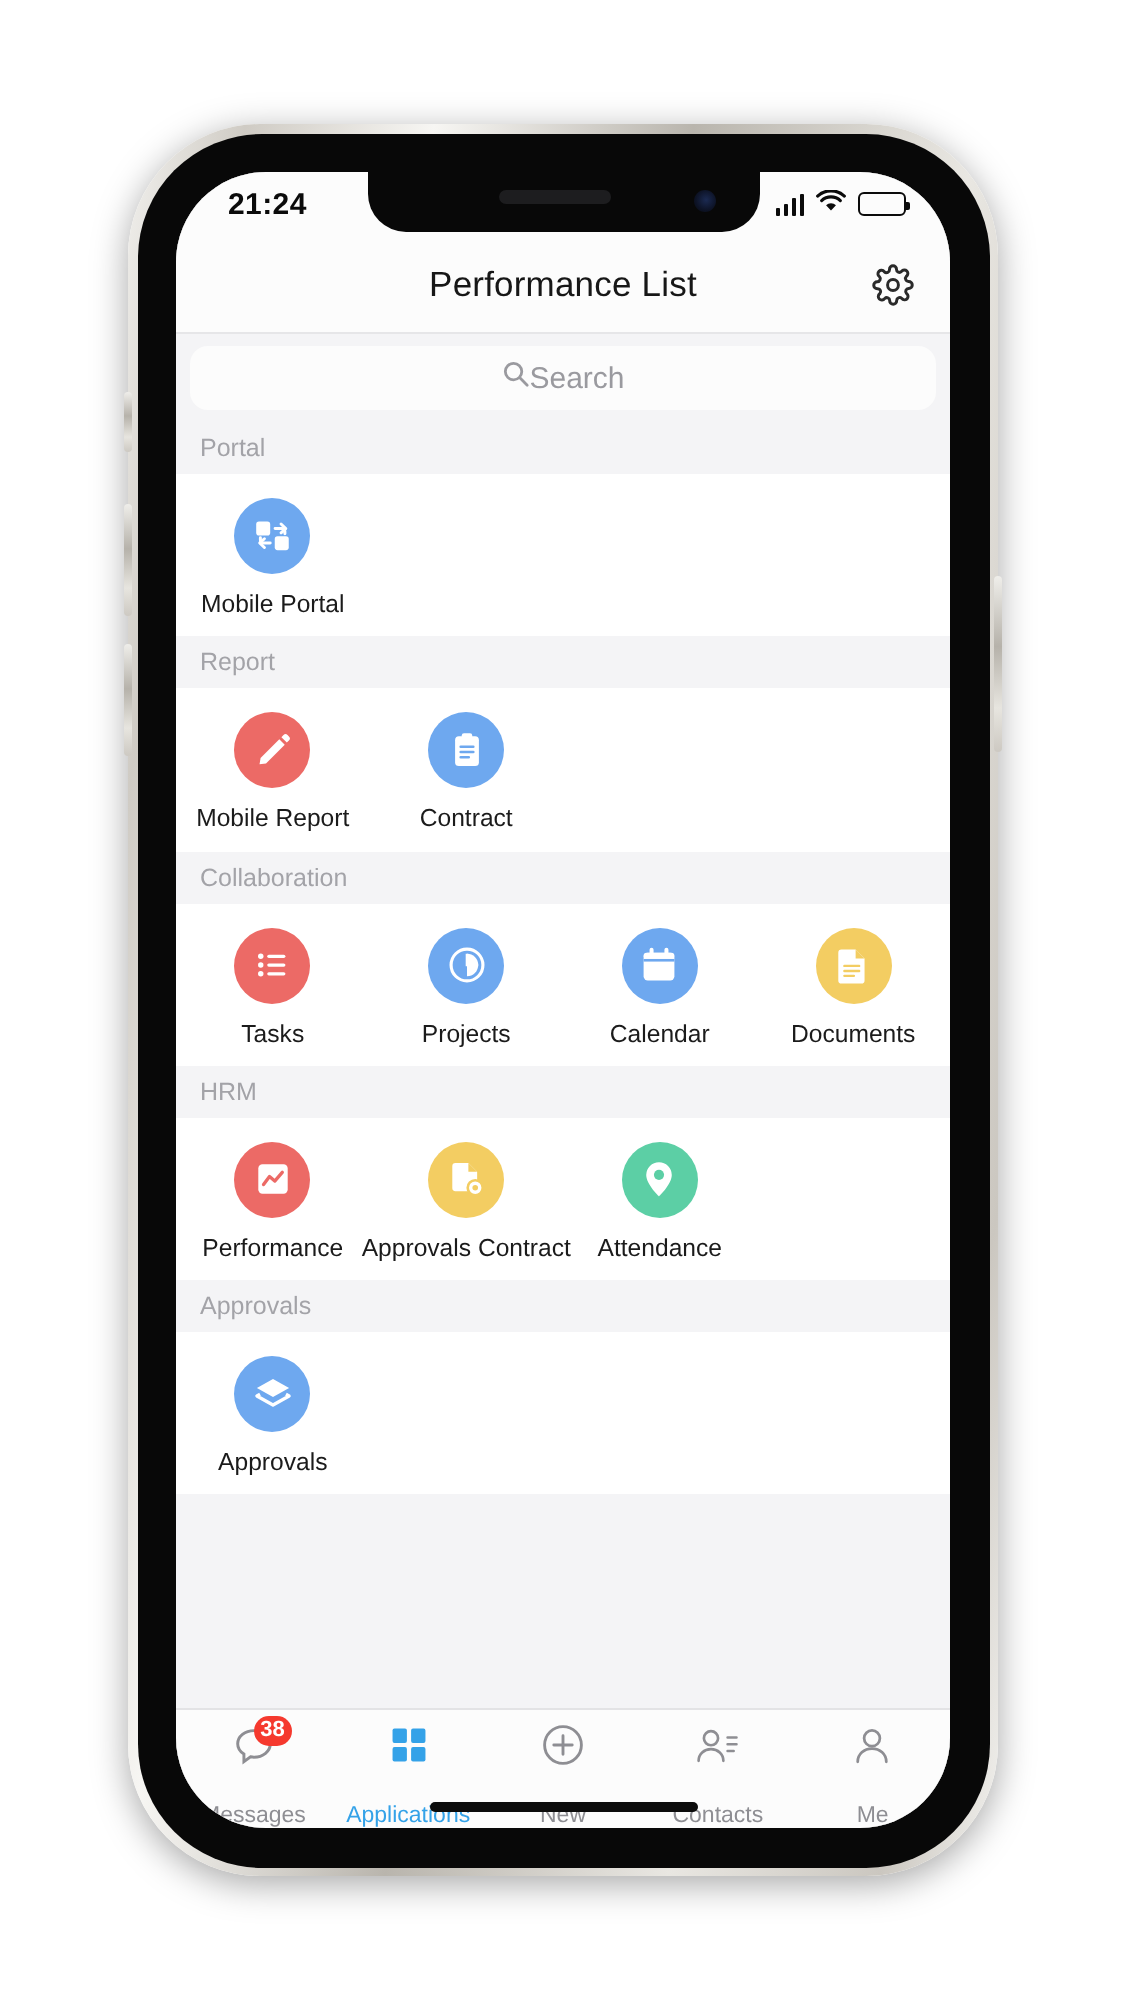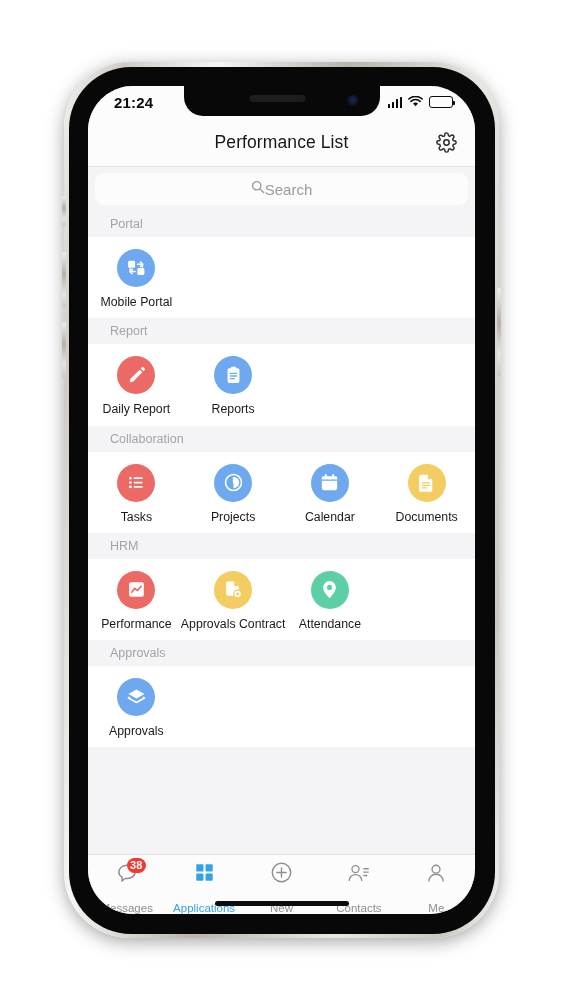--- a/index.html
+++ b/index.html
@@ -203,21 +203,21 @@
   
   .list {
     flex: 1 1 auto;
     overflow: hidden;
     background: #f4f4f6;
   }
   .sec-header {
     height: 26px;
     display: flex;
     align-items: center;
-    padding-left: 22px;
+    padding-left: 12px;
     background: #f4f4f6;
     font-size: 12.5px;
     color: #a3a3a8;
   }
   .sec-body {
     background: #ffffff;
     padding: 12px 0 10px 0;
     display: flex;
     flex-wrap: wrap;
   }
@@ -393,31 +393,31 @@
           </div>
           <div class="sec-header">Report</div>
           <div class="sec-body">
             <div class="app-cell">
               <div class="app-ico" style="background: rgb(236, 106, 102);">
                 <svg width="21" height="21" viewBox="0 0 24 24">
                   <path d="M4.3 19.6 4.9 16l10.7-10.7 3.1 3.1L8 19.1Z" fill="#ffffff"></path>
                   <path d="M16.8 4.1l3.1 3.1 1.2-1.2a1.6 1.6 0 0 0 0-2.3l-.8-.8a1.6 1.6 0 0 0-2.3 0Z" fill="#ffffff"></path>
                 </svg>
               </div>
-              <div class="app-lbl">Daily Report</div>
+              <div class="app-lbl">Mobile Report</div>
             </div>
             <div class="app-cell">
               <div class="app-ico" style="background: rgb(110, 168, 239);">
                 <svg width="21" height="21" viewBox="0 0 24 24">
                   <rect x="5.2" y="3.6" width="13.6" height="17" rx="2.2" fill="#ffffff"></rect>
                   <rect x="9" y="1.9" width="6" height="3.6" rx="1.3" fill="#ffffff"></rect>
                   <path d="M8.4 9.6h7.2M8.4 12.6h7.2M8.4 15.6h4.6" stroke="#6ea8ef" stroke-width="1.5" stroke-linecap="round"></path>
                 </svg>
               </div>
-              <div class="app-lbl">Reports</div>
+              <div class="app-lbl">Contract</div>
             </div>
           </div>
           <div class="sec-header">Collaboration</div>
           <div class="sec-body">
             <div class="app-cell">
               <div class="app-ico" style="background: rgb(236, 106, 102);">
                 <svg width="21" height="21" viewBox="0 0 24 24">
                   <circle cx="5" cy="7" r="1.55" fill="#ffffff"></circle>
                   <rect x="8.7" y="6.1" width="10.4" height="1.9" rx="0.95" fill="#ffffff"></rect>
                   <circle cx="5" cy="12" r="1.55" fill="#ffffff"></circle>

